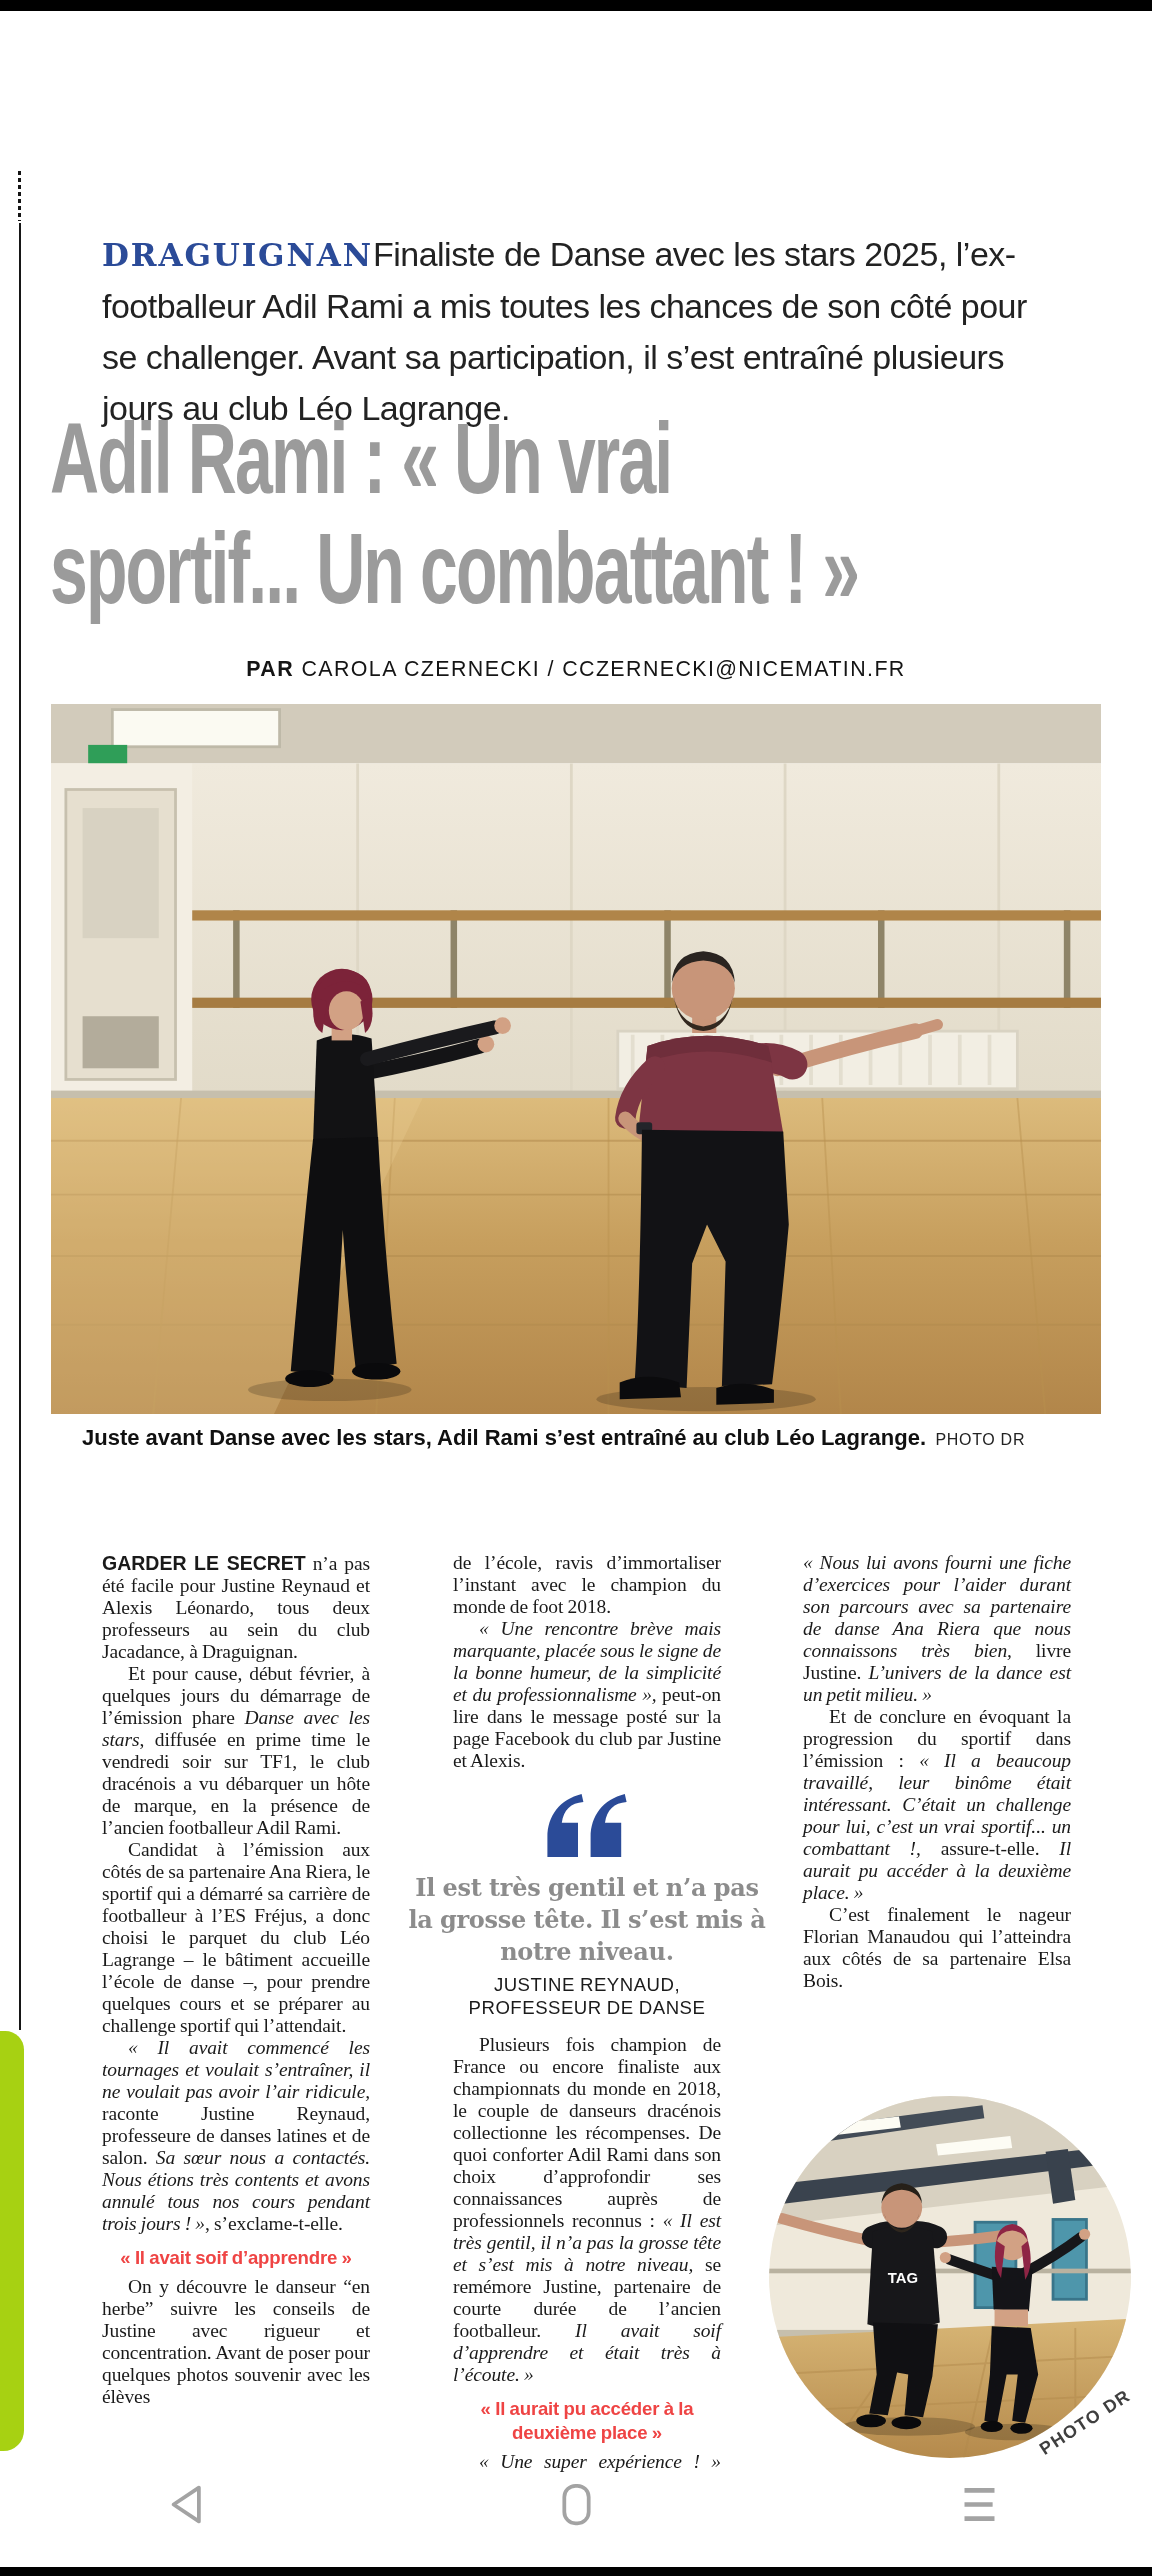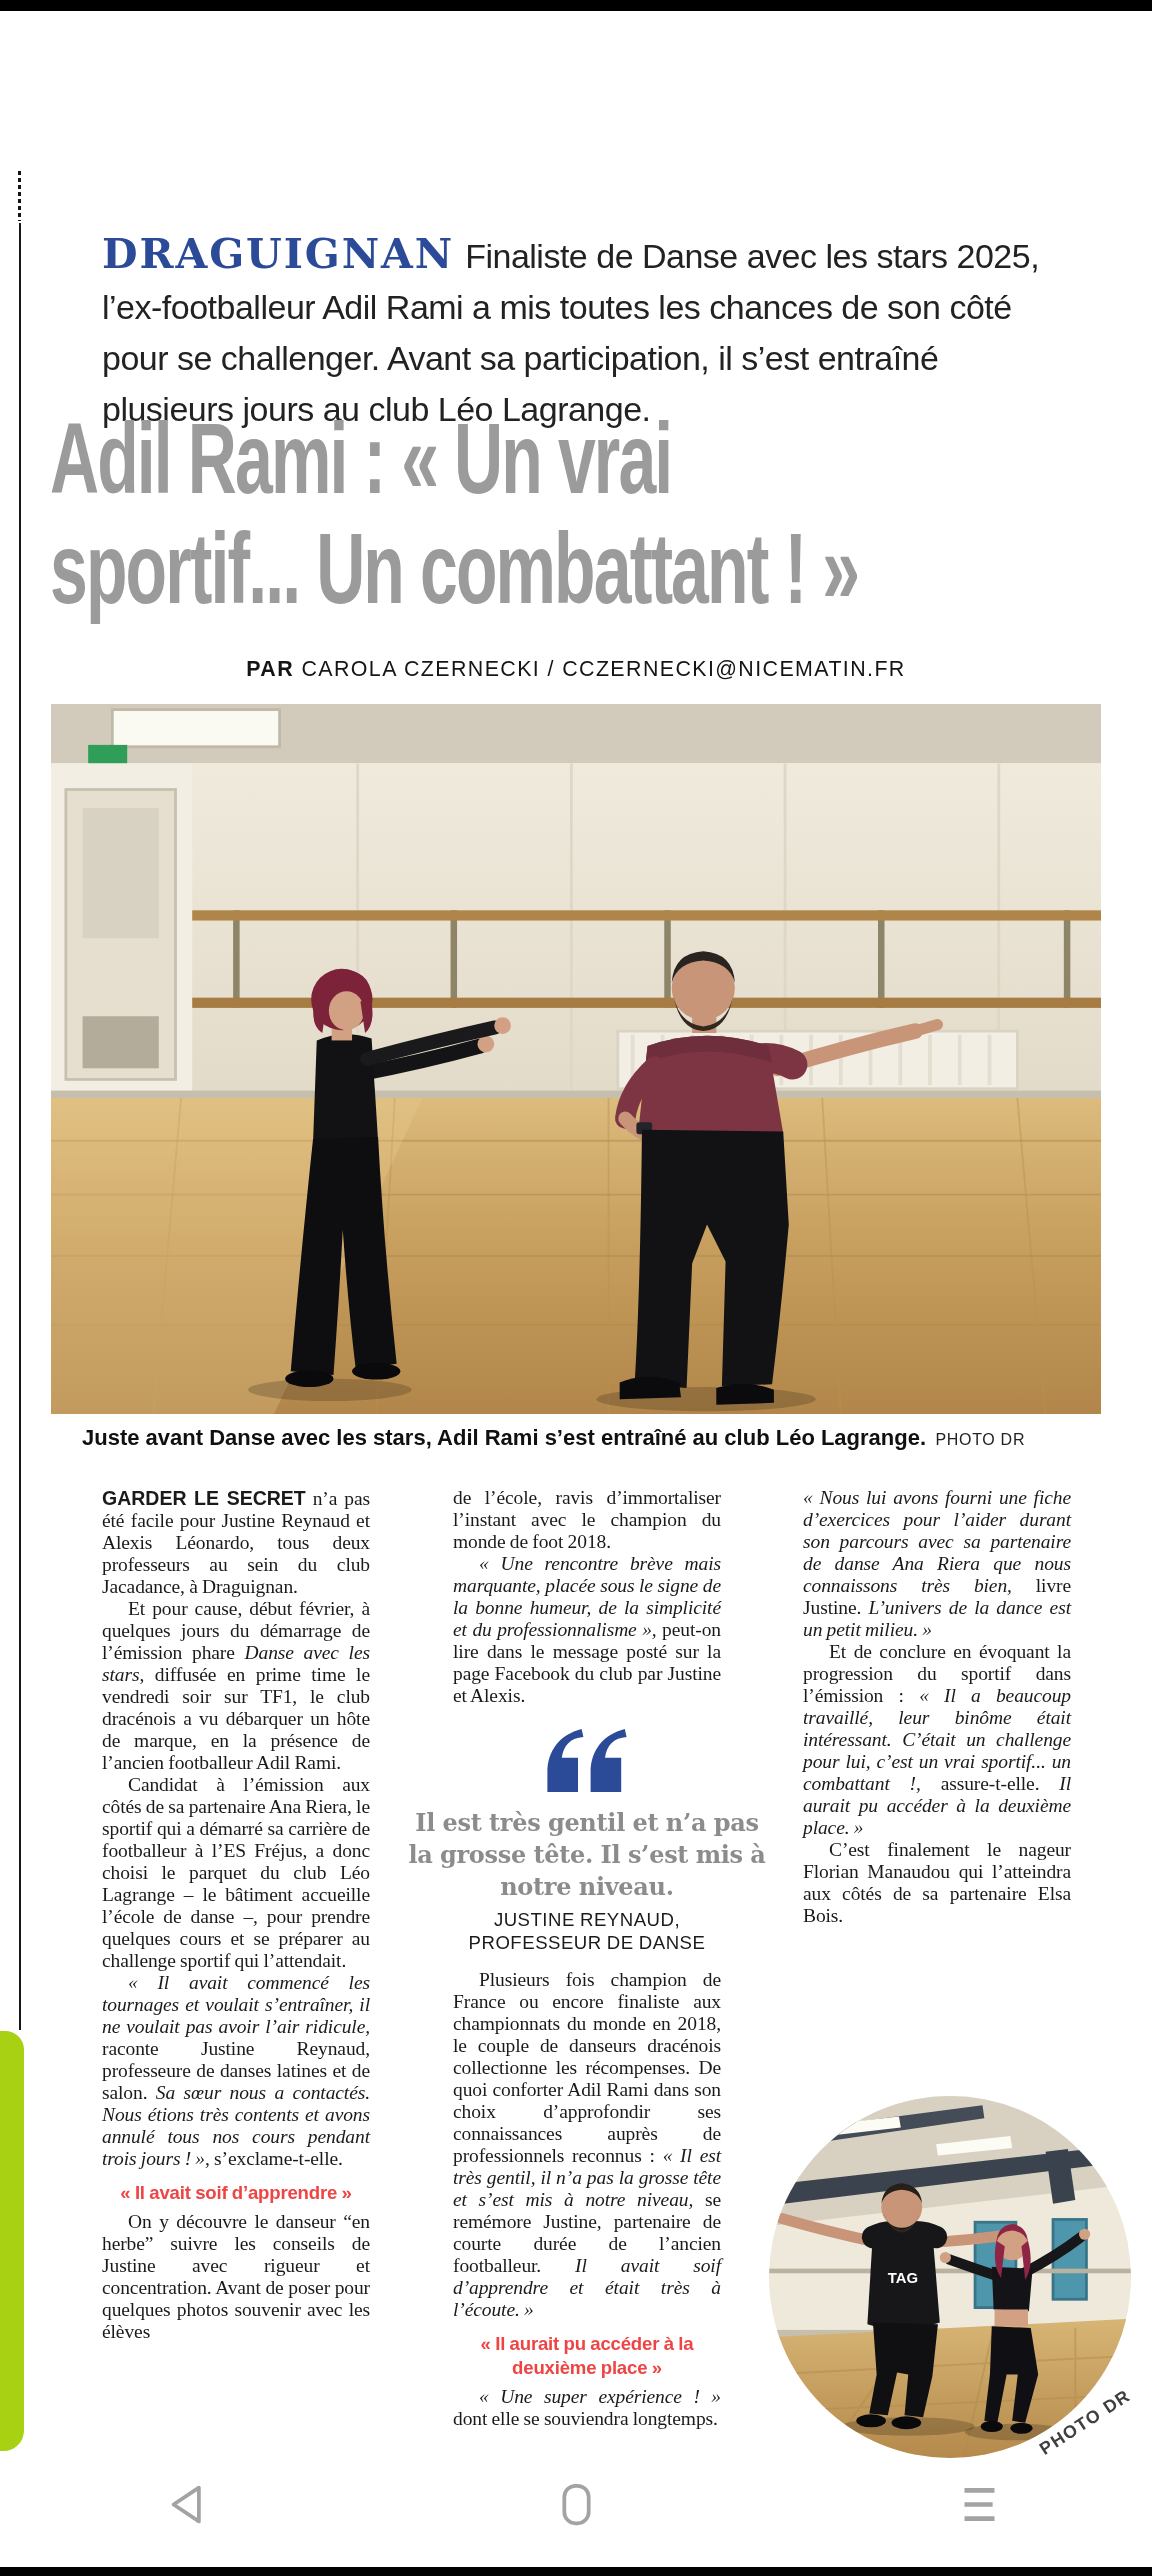--- a/index.html
+++ b/index.html
@@ -10,41 +10,41 @@
   .bar-bottom{position:absolute;left:0;top:2567px;width:1152px;height:9.3px;background:#000;z-index:8;}
 
   .edge-dots{position:absolute;left:17.7px;top:171px;width:3.7px;height:50px;
     background:repeating-linear-gradient(to bottom,#141414 0 3.7px,transparent 3.7px 7px);}
   .edge-rule{position:absolute;left:18.6px;top:223px;width:2.8px;height:1807px;background:#161616;}
   .green-tab{position:absolute;left:0;top:2031px;width:24px;height:420px;background:#a7d112;
     border-radius:0 18.6px 20.4px 0;z-index:4;}
 
   .kicker{position:absolute;left:102px;top:229px;width:962px;
     font:400 34px/51px "Liberation Sans",sans-serif;color:#222;letter-spacing:-0.5px;}
-  .kicker-loc{font-family:"DejaVu Serif",serif;font-weight:700;font-size:41px;
-    color:#2b4b98;letter-spacing:1.9px;margin-right:11px;}
+  .kicker-loc{font-family:"DejaVu Serif",serif;font-weight:700;font-size:31px;
+    color:#2b4b98;letter-spacing:1.9px;}
 
   .headline{position:absolute;left:50px;top:403px;width:1636px;margin:0;
     transform:scaleX(0.68);transform-origin:0 0;
     font:700 100px/110px "Liberation Sans",sans-serif;color:#9b9b9b;letter-spacing:-2.8px;}
   .headline .hl-line{display:block;white-space:nowrap;}
 
   .byline{position:absolute;left:0;top:656px;width:1152px;text-align:center;
     font:400 21.4px/26px "Liberation Sans",sans-serif;color:#151515;letter-spacing:1.4px;}
   .byline b{font-weight:700;margin-right:7.4px;}
 
   .main-photo{position:absolute;left:51px;top:704px;width:1050px;height:710px;margin:0;}
   .main-photo svg{display:block;width:100%;height:100%;}
 
   .caption{position:absolute;left:82px;top:1424px;width:1059px;white-space:nowrap;
     font:700 22px/28px "Liberation Sans",sans-serif;color:#101010;}
   .caption .credit{font:400 16px/28px "Liberation Sans",sans-serif;letter-spacing:0.7px;
     margin-left:9.3px;color:#222;}
 
-  .col{position:absolute;top:1487px;width:268px;z-index:1;
+  .col{position:absolute;top:1552px;width:268px;z-index:1;
     font:400 19.5px/22px "Liberation Serif",serif;color:#1a1a1a;
     text-align:justify;letter-spacing:-0.1px;word-spacing:-0.5px;}
   .col1{left:102px;} .col2{left:453px;} .col3{left:803px;}
   .col p{margin:0;}
   .col p.indent{text-indent:26px;}
   .col i{font-style:italic;}
   .lead-in{font-family:"Liberation Sans",sans-serif;font-weight:700;font-size:19.5px;letter-spacing:0;}
   .subhead{font:700 18.6px/24px "Liberation Sans",sans-serif;color:#ef4444;
     margin:11px 0 5.6px;letter-spacing:-0.2px;text-align:center;}
 

